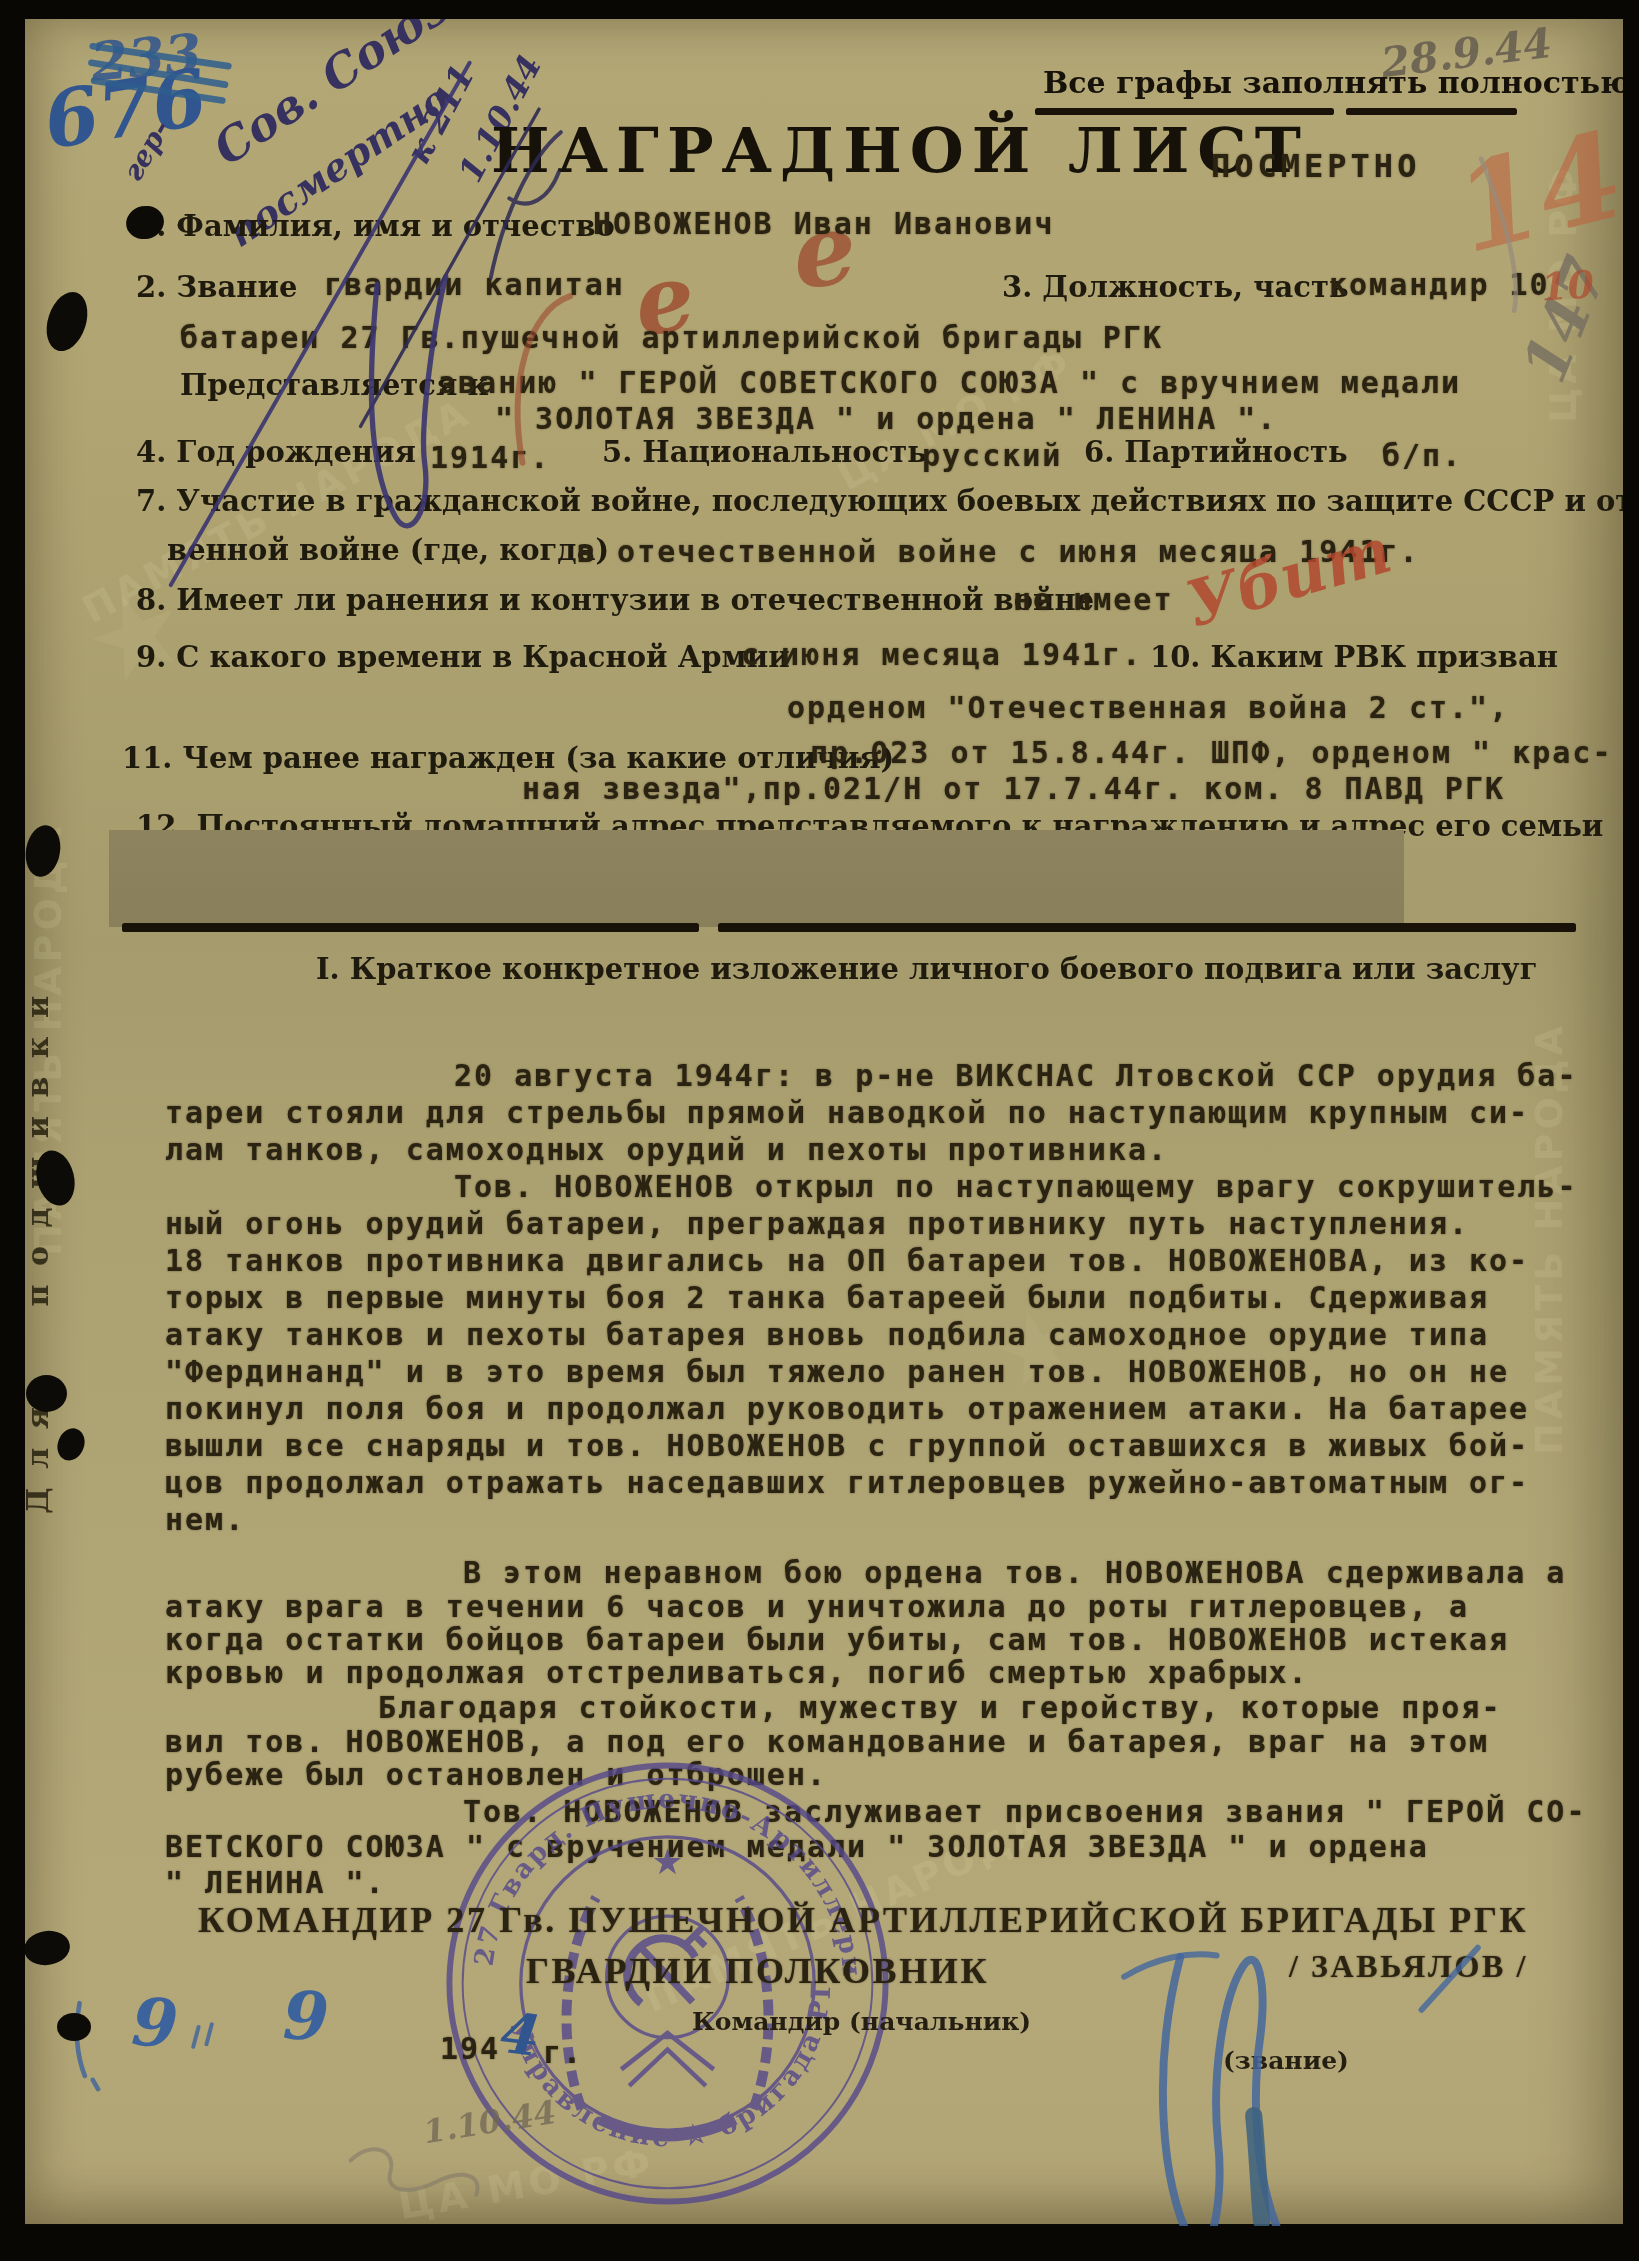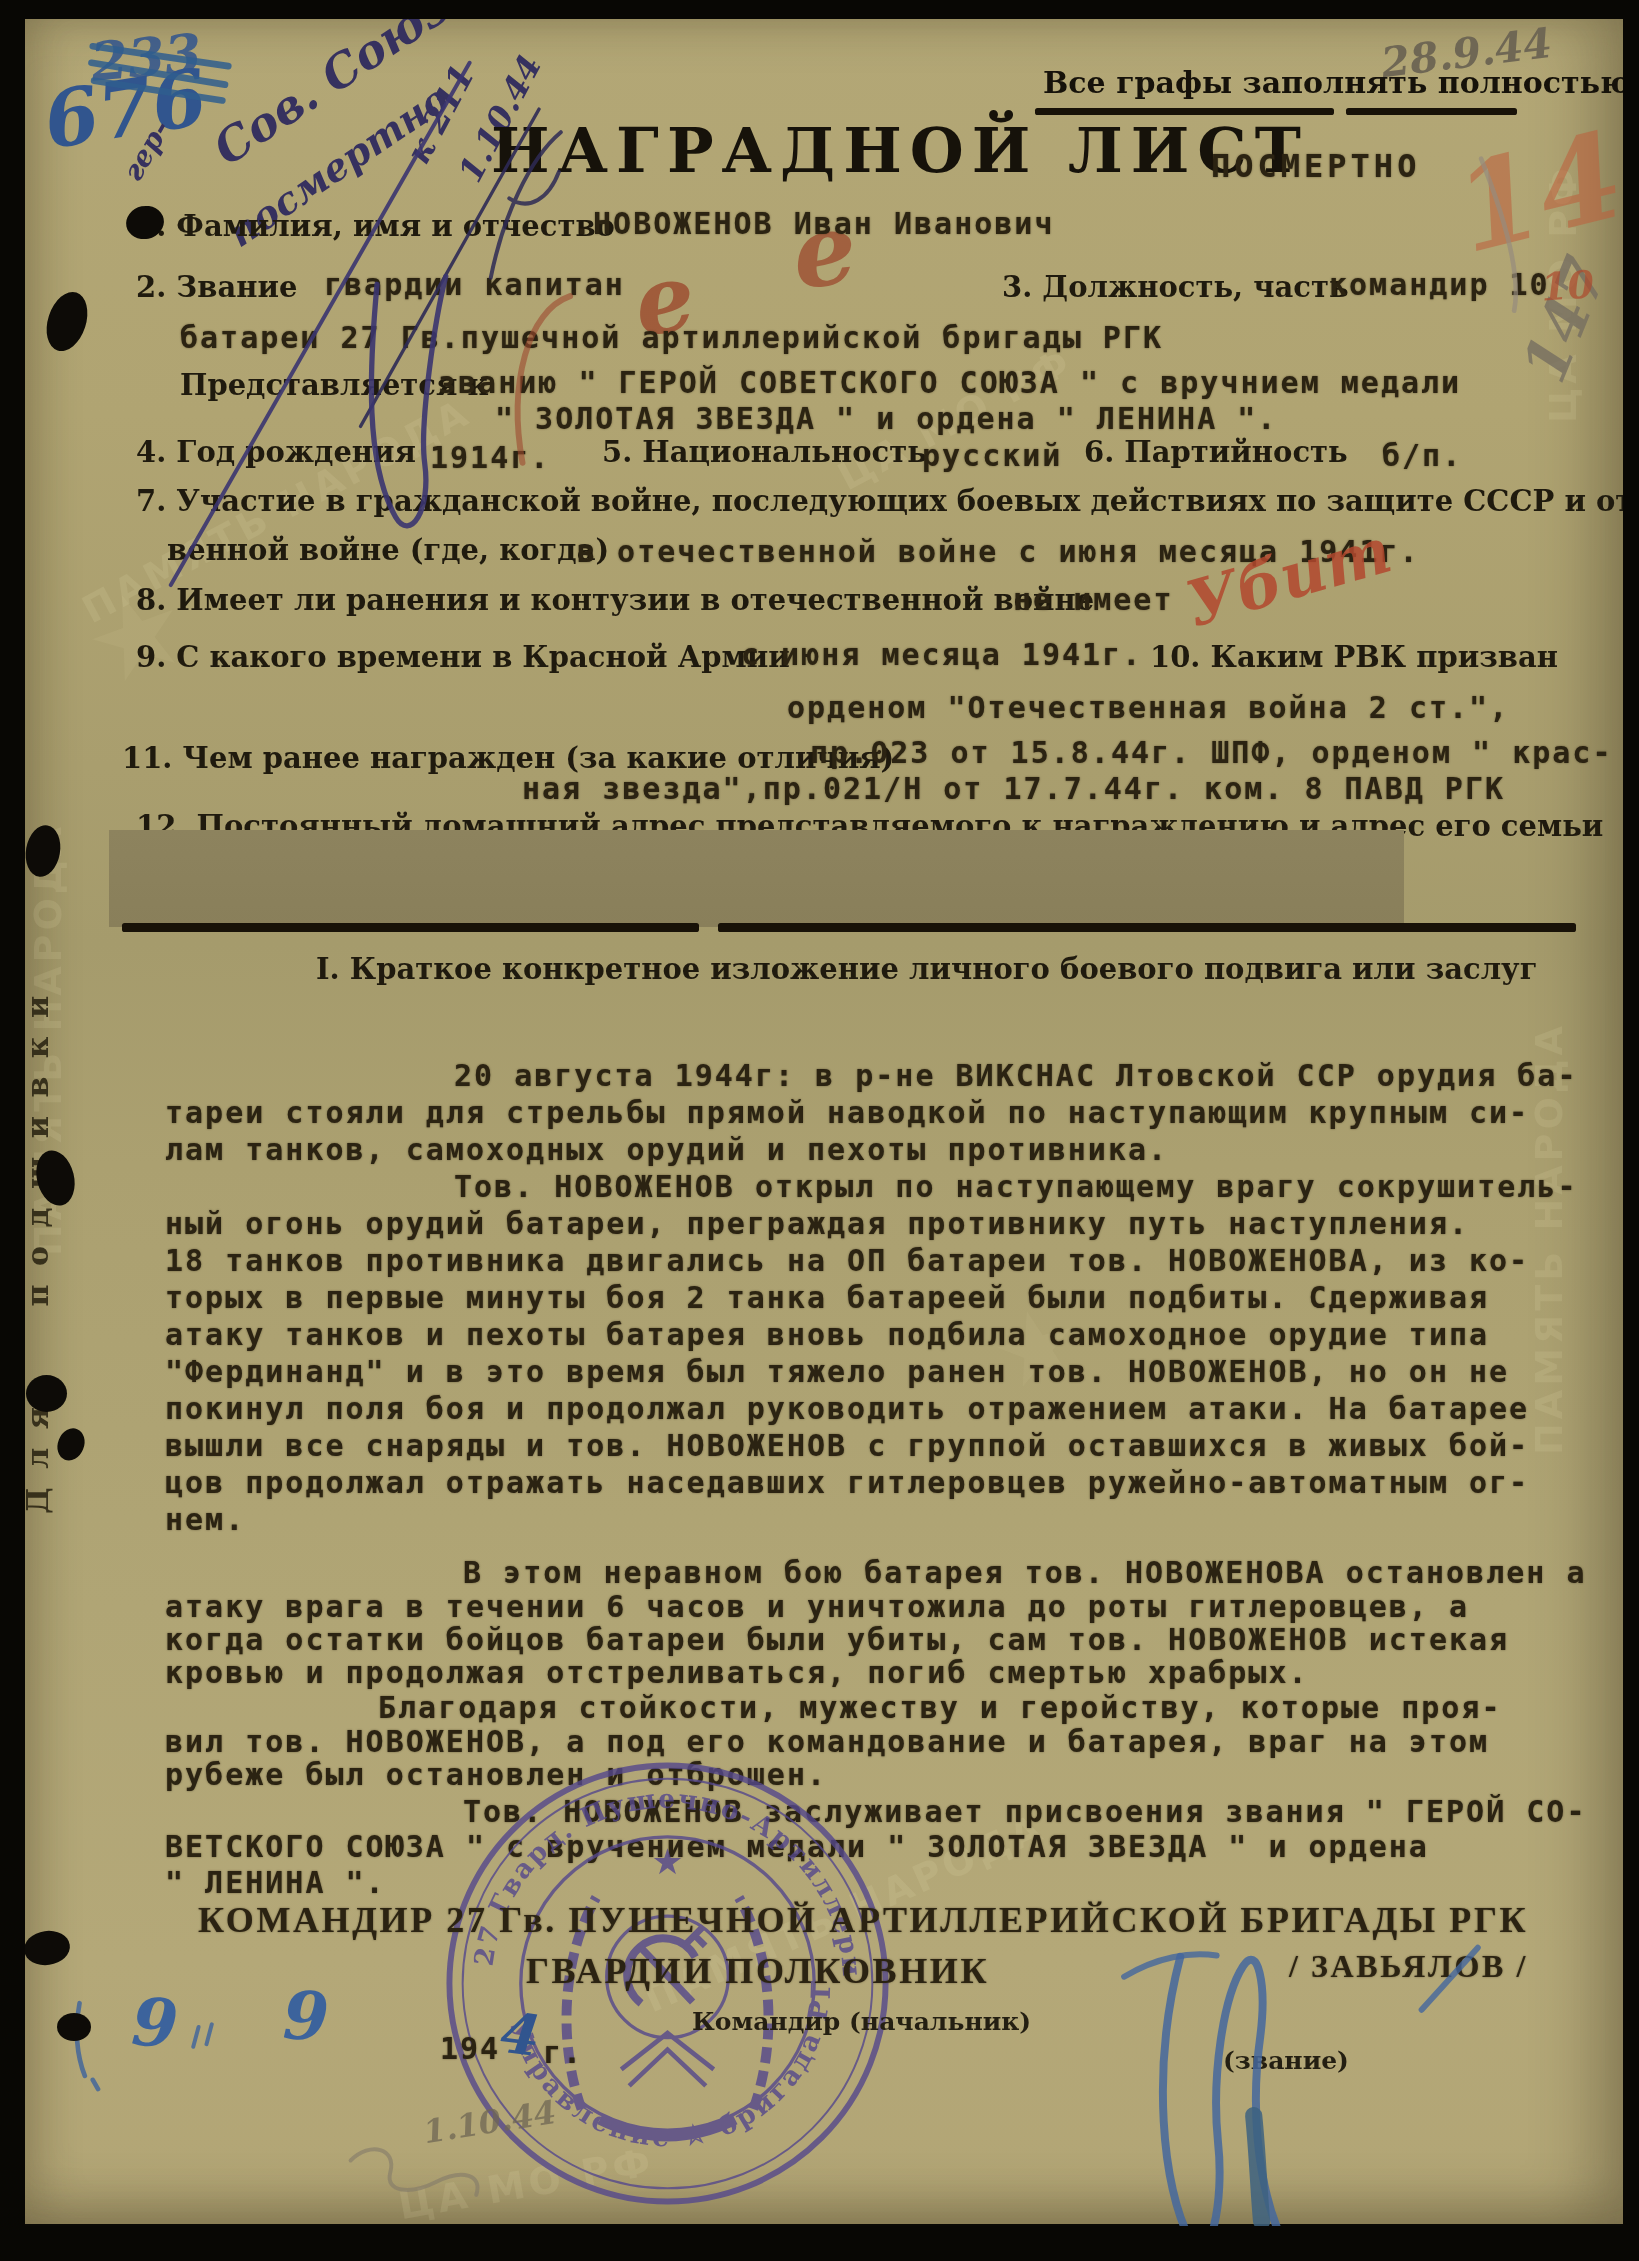--- a/index.html
+++ b/index.html
@@ -115,21 +115,21 @@
   <span class="abs typed" style="left:454px;top:1169px">Тов. НОВОЖЕНОВ открыл по наступающему врагу сокрушитель-</span>
   <span class="abs typed" style="left:165px;top:1206px">ный огонь орудий батареи, преграждая противнику путь наступления.</span>
   <span class="abs typed" style="left:165px;top:1243px">18 танков противника двигались на ОП батареи тов. НОВОЖЕНОВА, из ко-</span>
   <span class="abs typed" style="left:165px;top:1280px">торых в первые минуты боя 2 танка батареей были подбиты. Сдерживая</span>
   <span class="abs typed" style="left:165px;top:1317px">атаку танков и пехоты батарея вновь подбила самоходное орудие типа</span>
   <span class="abs typed" style="left:165px;top:1354px">"Фердинанд" и в это время был тяжело ранен тов. НОВОЖЕНОВ, но он не</span>
   <span class="abs typed" style="left:165px;top:1391px">покинул поля боя и продолжал руководить отражением атаки. На батарее</span>
   <span class="abs typed" style="left:165px;top:1465px">цов продолжал отражать наседавших гитлеровцев ружейно-автоматным ог-</span>
   <span class="abs typed" style="left:165px;top:1428px">вышли все снаряды и тов. НОВОЖЕНОВ с группой оставшихся в живых бой-</span>
   <span class="abs typed" style="left:165px;top:1502px">нем.</span>
-  <span class="abs typed" style="left:463px;top:1555px">В этом неравном бою батарея тов. НОВОЖЕНОВА остановлен а</span>
+  <span class="abs typed" style="left:463px;top:1555px">В этом неравном бою ордена тов. НОВОЖЕНОВА сдерживала а</span>
   <span class="abs typed" style="left:165px;top:1589px">атаку врага в течении 6 часов и уничтожила до роты гитлеровцев, а</span>
   <span class="abs typed" style="left:165px;top:1622px">когда остатки бойцов батареи были убиты, сам тов. НОВОЖЕНОВ истекая</span>
   <span class="abs typed" style="left:378px;top:1690px">Благодаря стойкости, мужеству и геройству, которые проя-</span>
   <span class="abs typed" style="left:165px;top:1655px">кровью и продолжая отстреливаться, погиб смертью храбрых.</span>
   <span class="abs typed" style="left:165px;top:1724px">вил тов. НОВОЖЕНОВ, а под его командование и батарея, враг на этом</span>
   <span class="abs typed" style="left:165px;top:1757px">рубеже был остановлен и отброшен.</span>
   <span class="abs typed" style="left:463px;top:1794px">Тов. НОВОЖЕНОВ заслуживает присвоения звания " ГЕРОЙ СО-</span>
   <span class="abs typed" style="left:165px;top:1829px">ВЕТСКОГО СОЮЗА " с вручением медали " ЗОЛОТАЯ ЗВЕЗДА " и ордена</span>
   <span class="abs typed" style="left:165px;top:1865px">" ЛЕНИНА ".</span>
 

